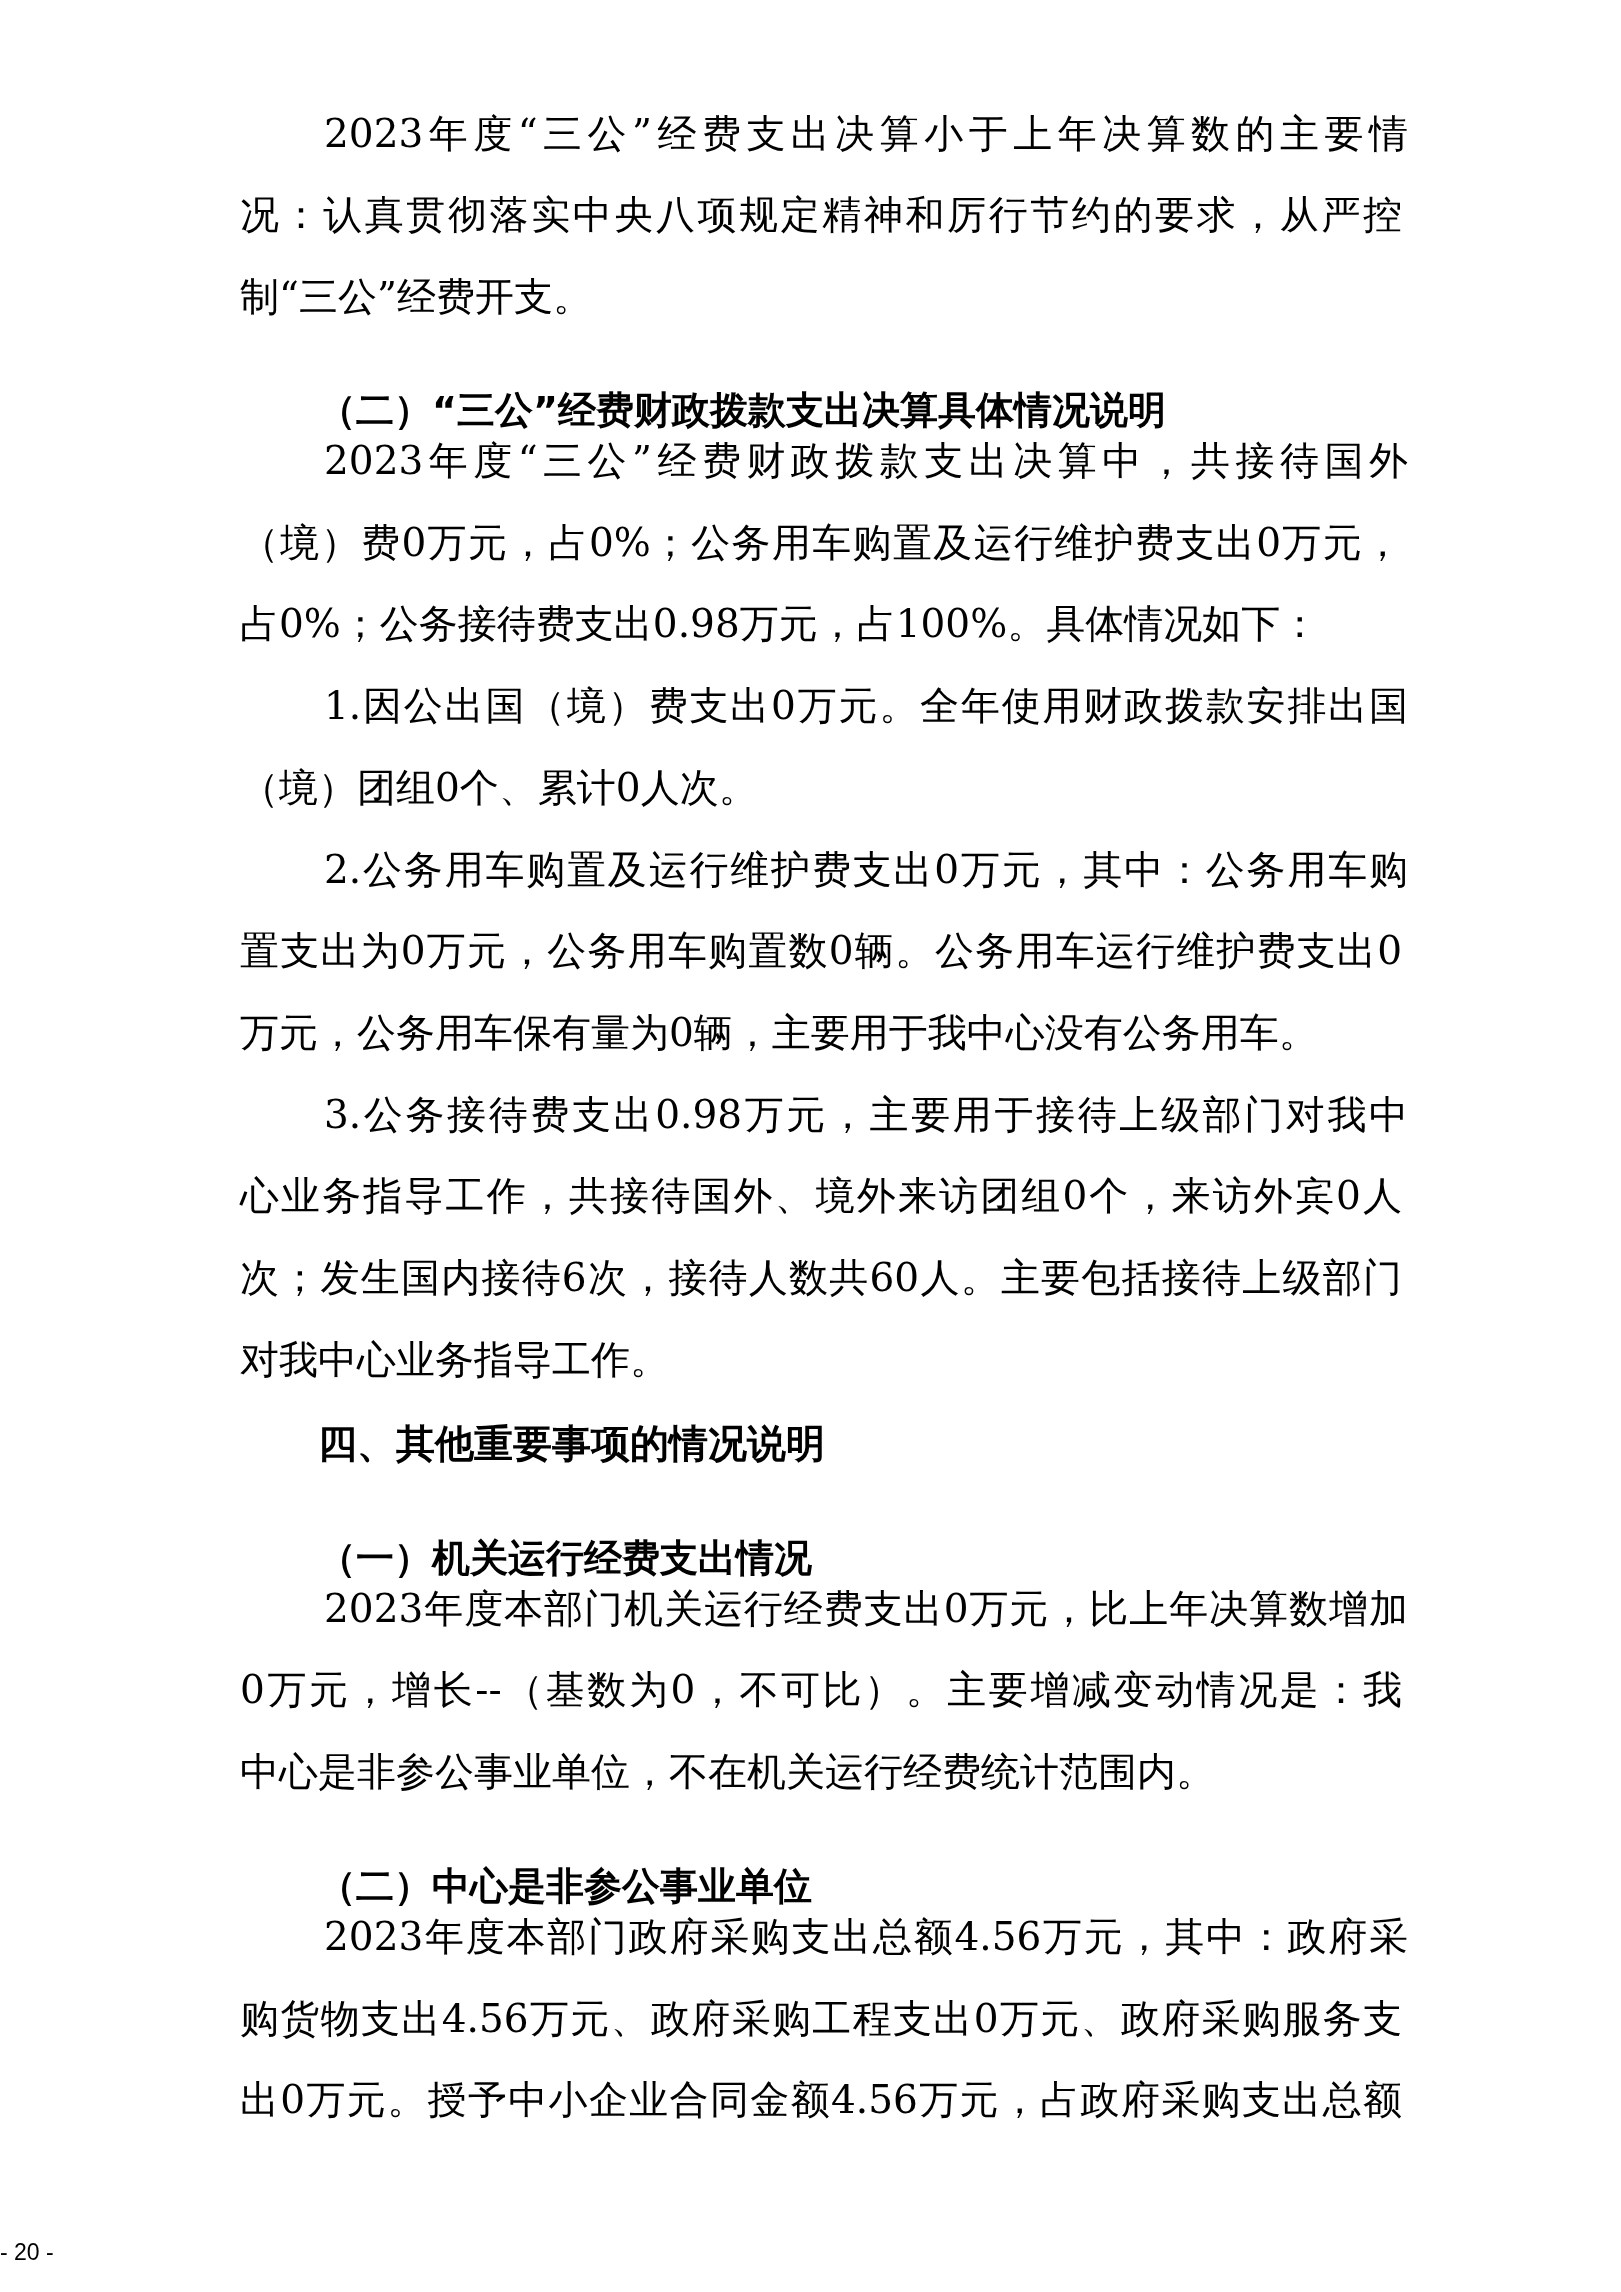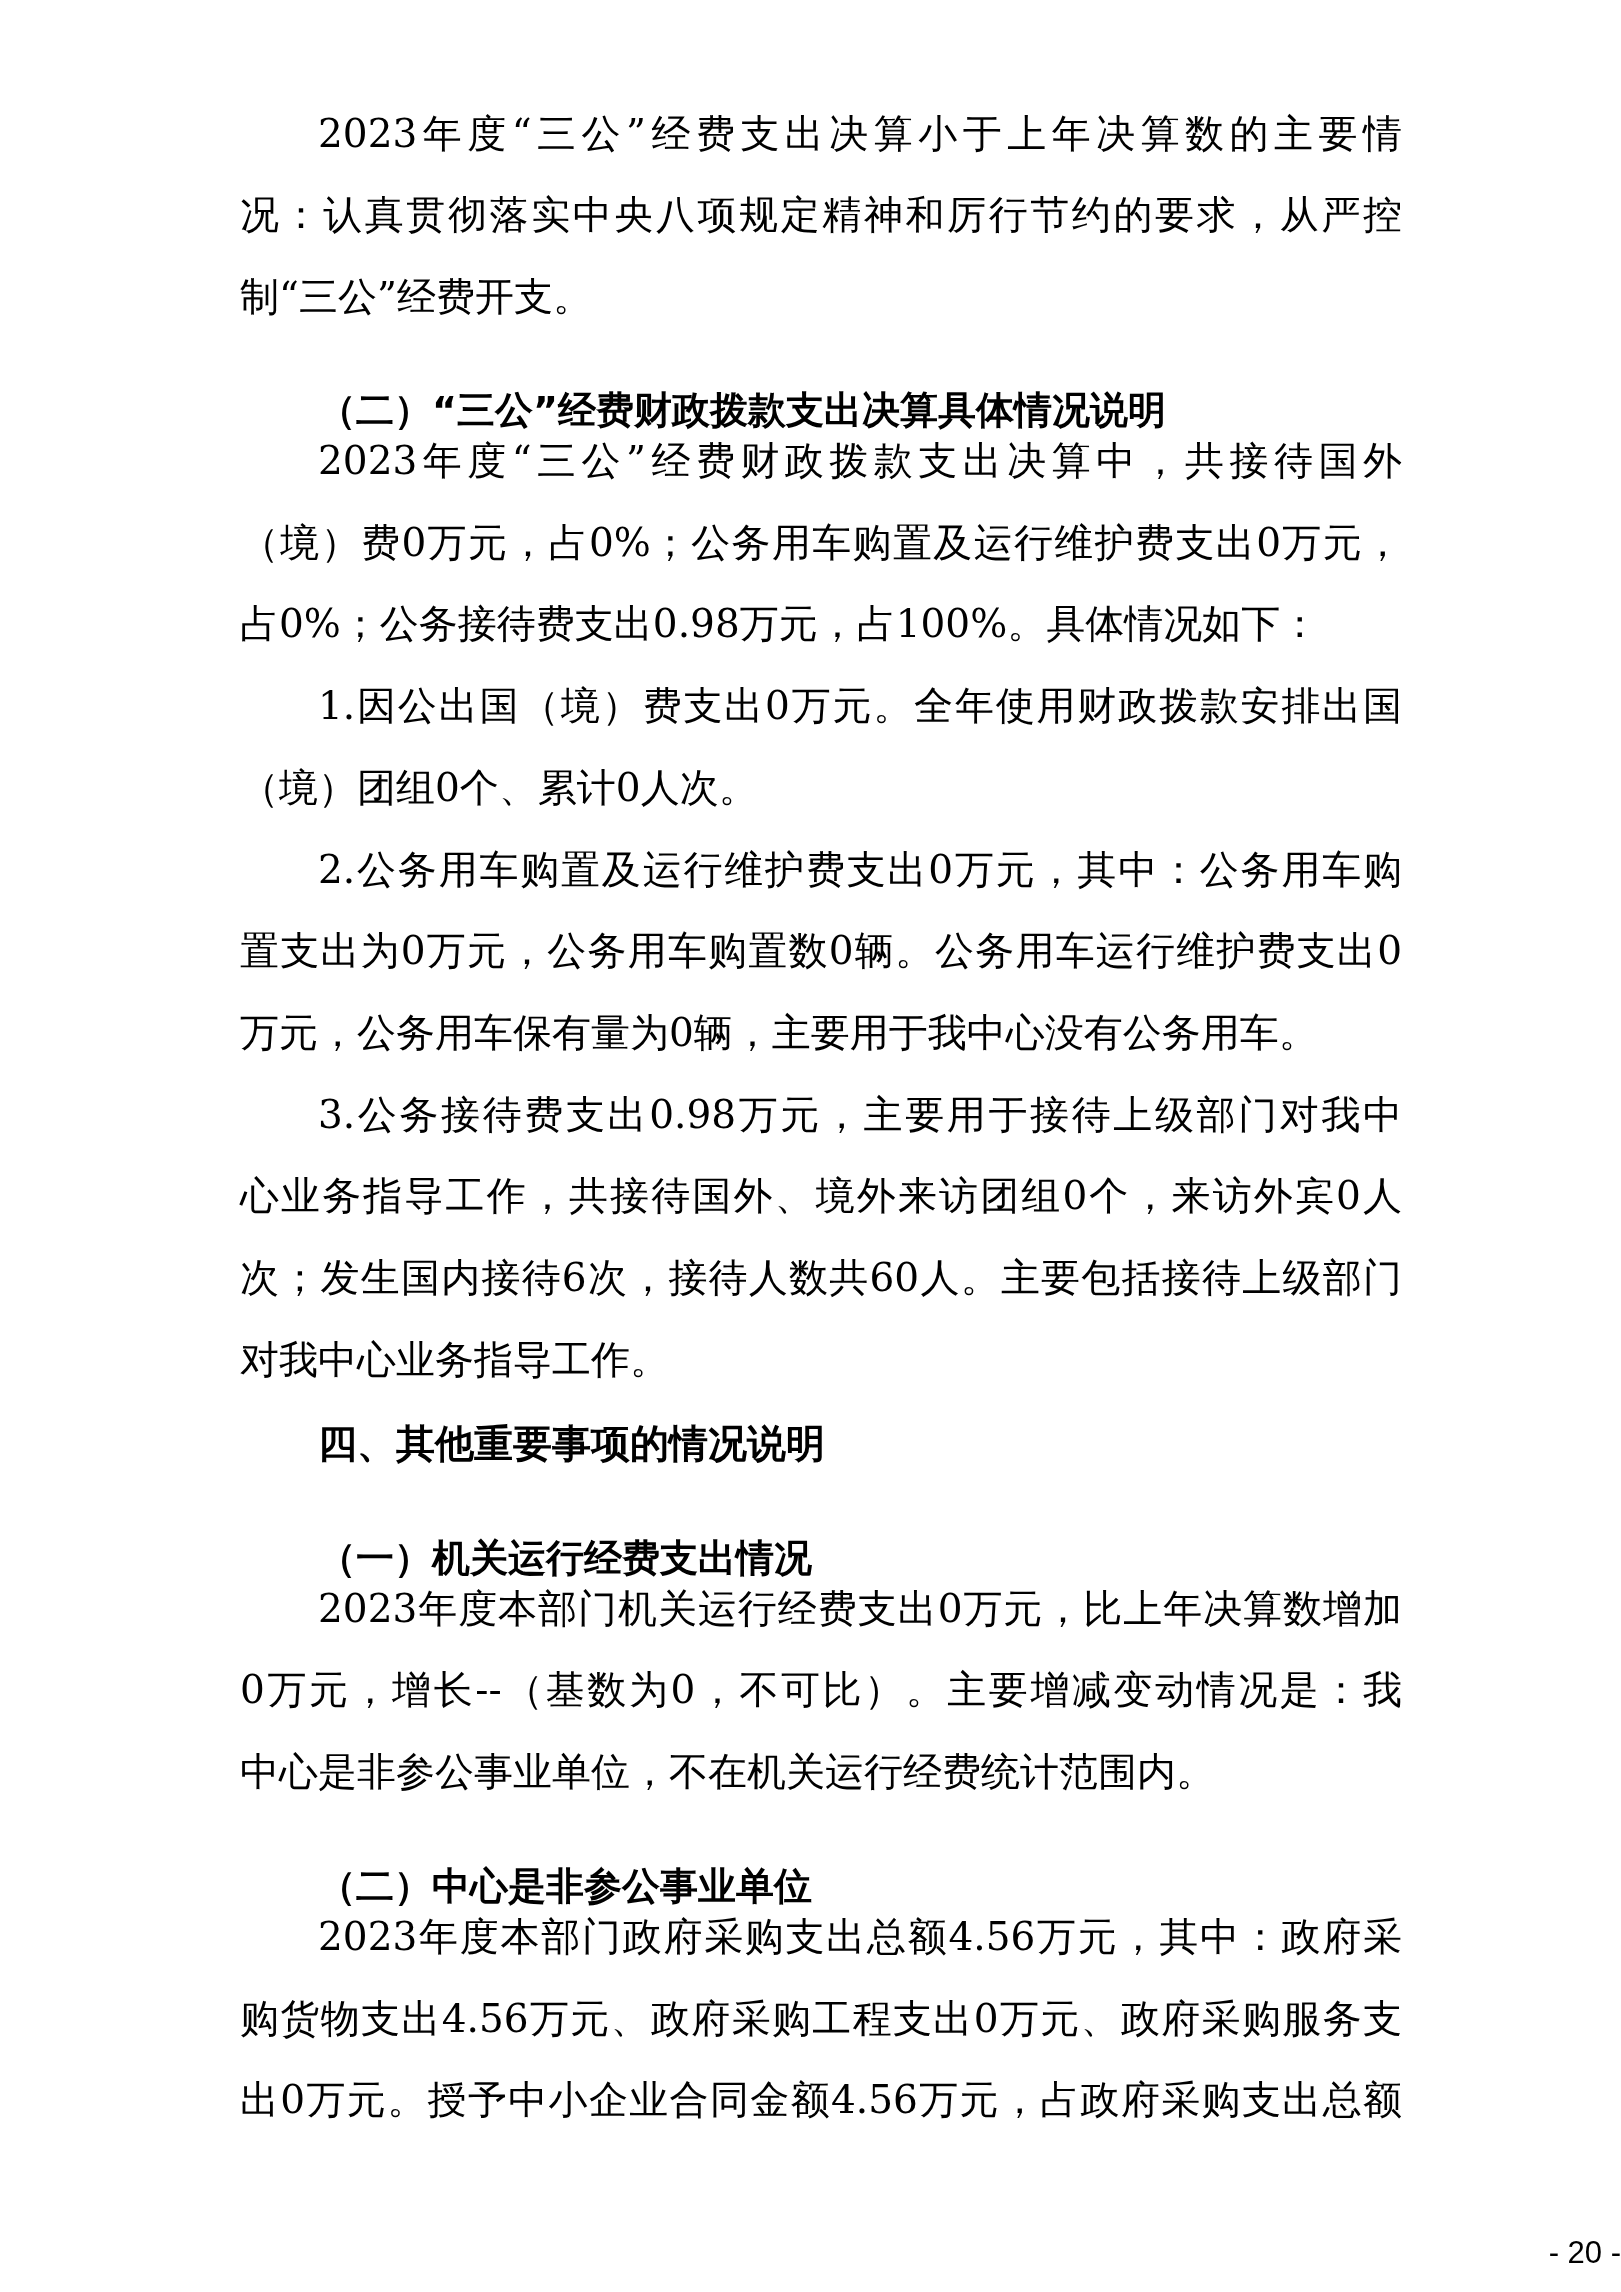--- a/index.html
+++ b/index.html
@@ -29,42 +29,42 @@
       line-height: 47px;
       height: 47px;
       letter-spacing: 0;
     }
     .indent { left: 78px; }
     .justify {
       width: 1162px;
       text-align: justify;
       text-align-last: justify;
     }
-    .justify.indent { width: 1084px; }
+    .justify.indent { width: 1084px; margin-left: 6px; }
     .heading1 {
       font-family: "DejaVu Sans", "Liberation Sans", sans-serif;
       font-size: 39px;
       font-weight: bold;
       left: 78px;
     }
     .heading2 {
       font-family: "DejaVu Sans", "Liberation Sans", sans-serif;
       font-weight: bold;
       font-size: 38px;
       left: 78px;
       margin-top: 32px;
     }
     .page-number {
       position: absolute;
       top: 2233px;
       left: 0;
       width: 1621px;
-      text-align: right;
+      text-align: left;
       font-family: "Liberation Sans", sans-serif;
-      font-size: 31px;
+      font-size: 23px;
       line-height: 39px;
     }
   </style>
 </head>
 <body>
 
 <div class="page">
   <div class="line indent justify" style="top:0px">2023年度“三公”经费支出决算小于上年决算数的主要情</div>
   <div class="line justify" style="top:81px">况：认真贯彻落实中央八项规定精神和厉行节约的要求，从严控</div>
   <div class="line" style="top:163px">制“三公”经费开支。</div>

